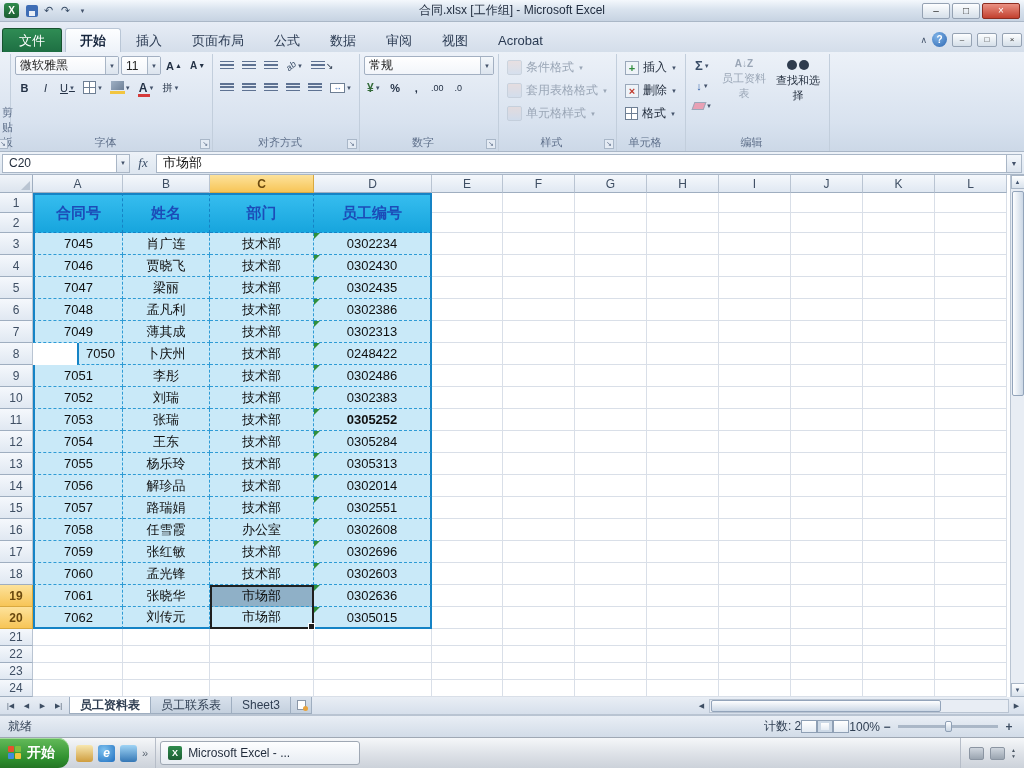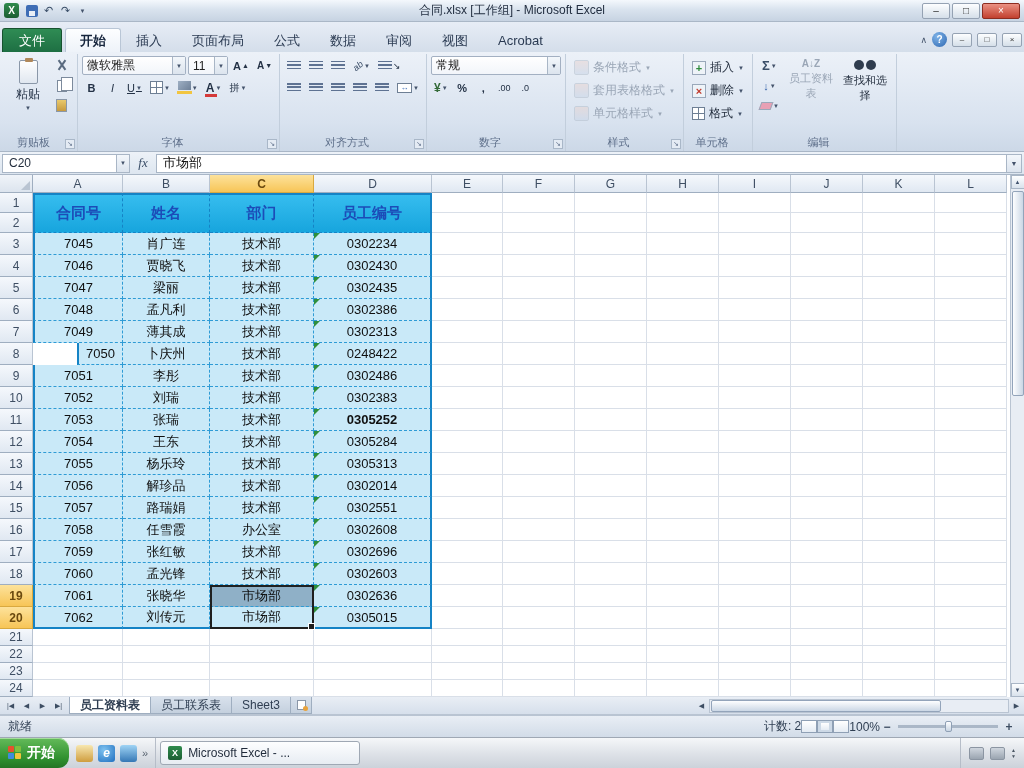--- a/index.html
+++ b/index.html
@@ -190,38 +190,20 @@
       <div class="helpbtn">?</div>
       <div class="swbtn">–</div>
       <div class="swbtn">□</div>
       <div class="swbtn">×</div>
     </div>
   </div>
 
   <div class="ribbon">
 
     <div class="rgroup">
-      <div class="row" style="margin-bottom:0;">
-        <div class="bigbtn">
-          <span class="ic-clipboard"></span>
-          <span>粘贴</span>
-          <span class="caret">▼</span>
-        </div>
-        <div class="editstack">
-          <div class="sbtn">
-              <span class="ic-cut"></span>
-            </div>
-          <div class="sbtn">
-              <span class="ic-copy"></span>
-            </div>
-          <div class="sbtn">
-              <span class="ic-painter"></span>
-            </div>
-        </div>
-      </div>
       <div class="glabel">剪贴板</div>
       <div class="launcher">↘</div>
     </div>
 
     <div class="rgroup">
       <div class="row">
         <div class="combo" style="width:104px;">
           <span class="cv">微软雅黑</span>
           <span class="cbtn">▼</span>
         </div>

